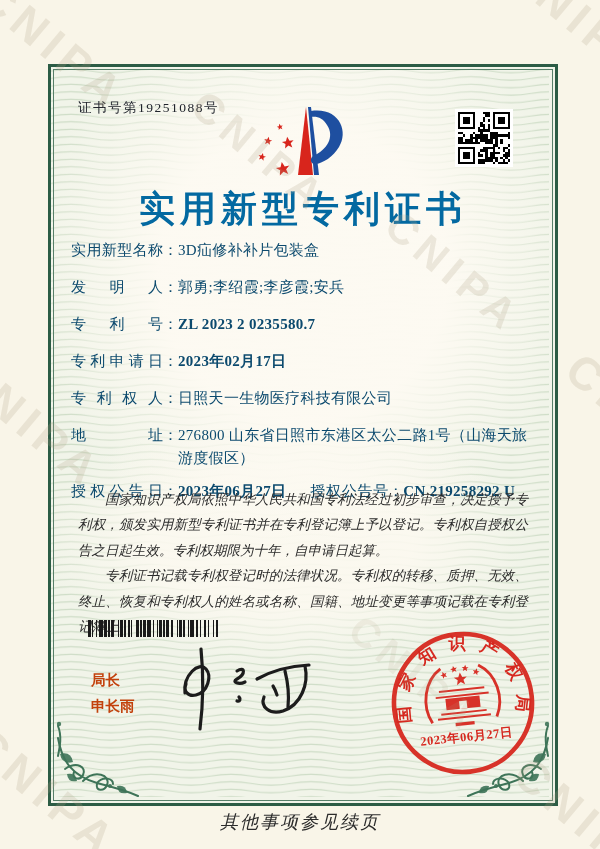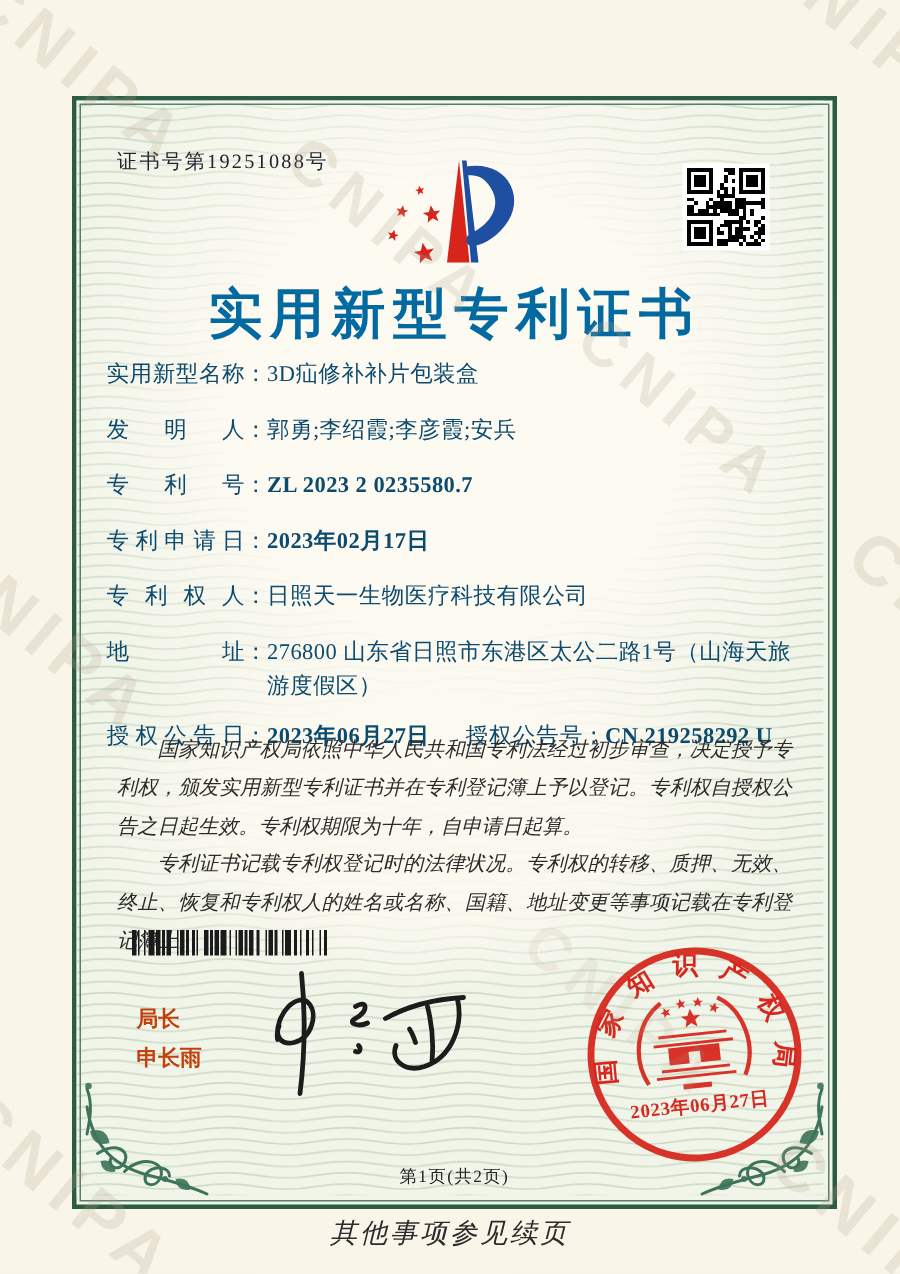--- a/index.html
+++ b/index.html
@@ -446,17 +446,16 @@
             <path d="M34,21 C44,2 38,-24 20,-35" stroke-width="3"></path>
             <path d="M-10,25 L10,25" stroke-width="3.5"></path>
           </g>
           <rect x="-18" y="-3" width="36" height="12" fill="#d6281f"></rect>
           <rect x="-4" y="1" width="8" height="8" fill="#f1f4e9"></rect>
         </g>
       </g>
       <text x="0" y="38" text-anchor="middle" font-size="12.5" font-weight="bold" fill="#d6281f" letter-spacing="0.5" font-family="Liberation Serif, DejaVu Serif, serif">2023年06月27日</text>
     </svg>
 
-    <div class="page-info">第1页(共2页)</div>
   </div>
 </div>
 
 <div class="footer-note">其他事项参见续页</div>
 
 </body></html>

